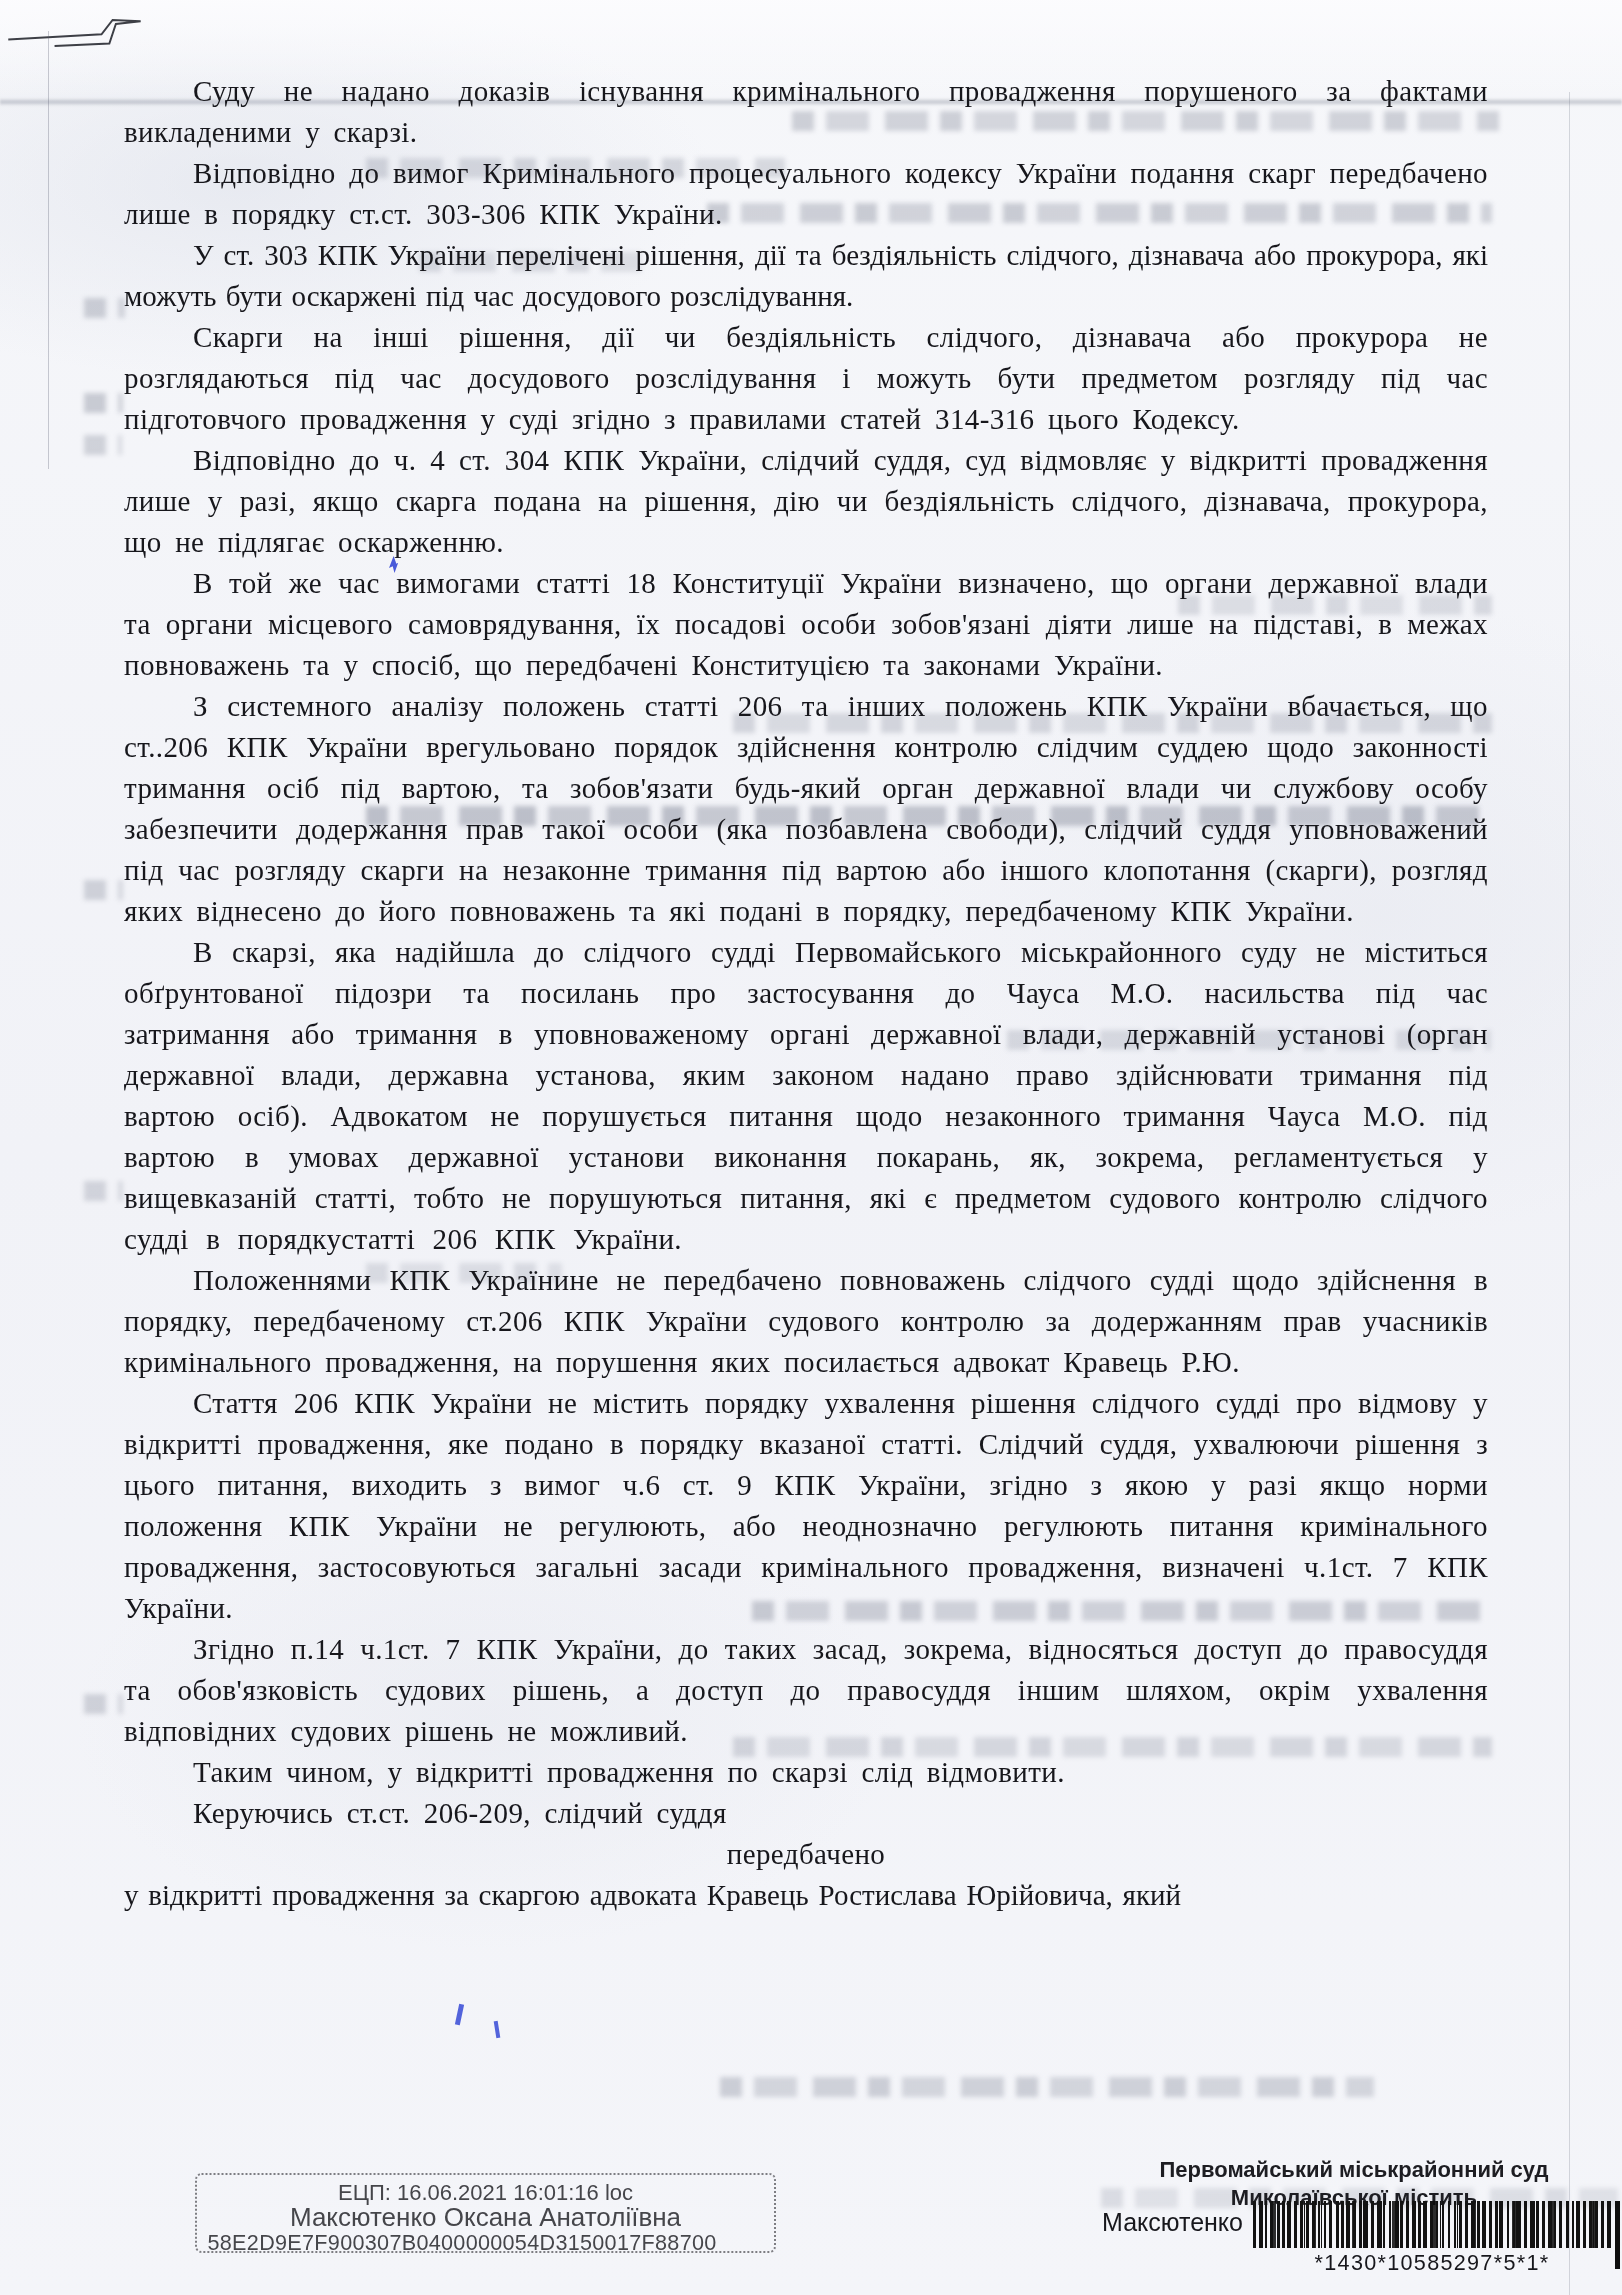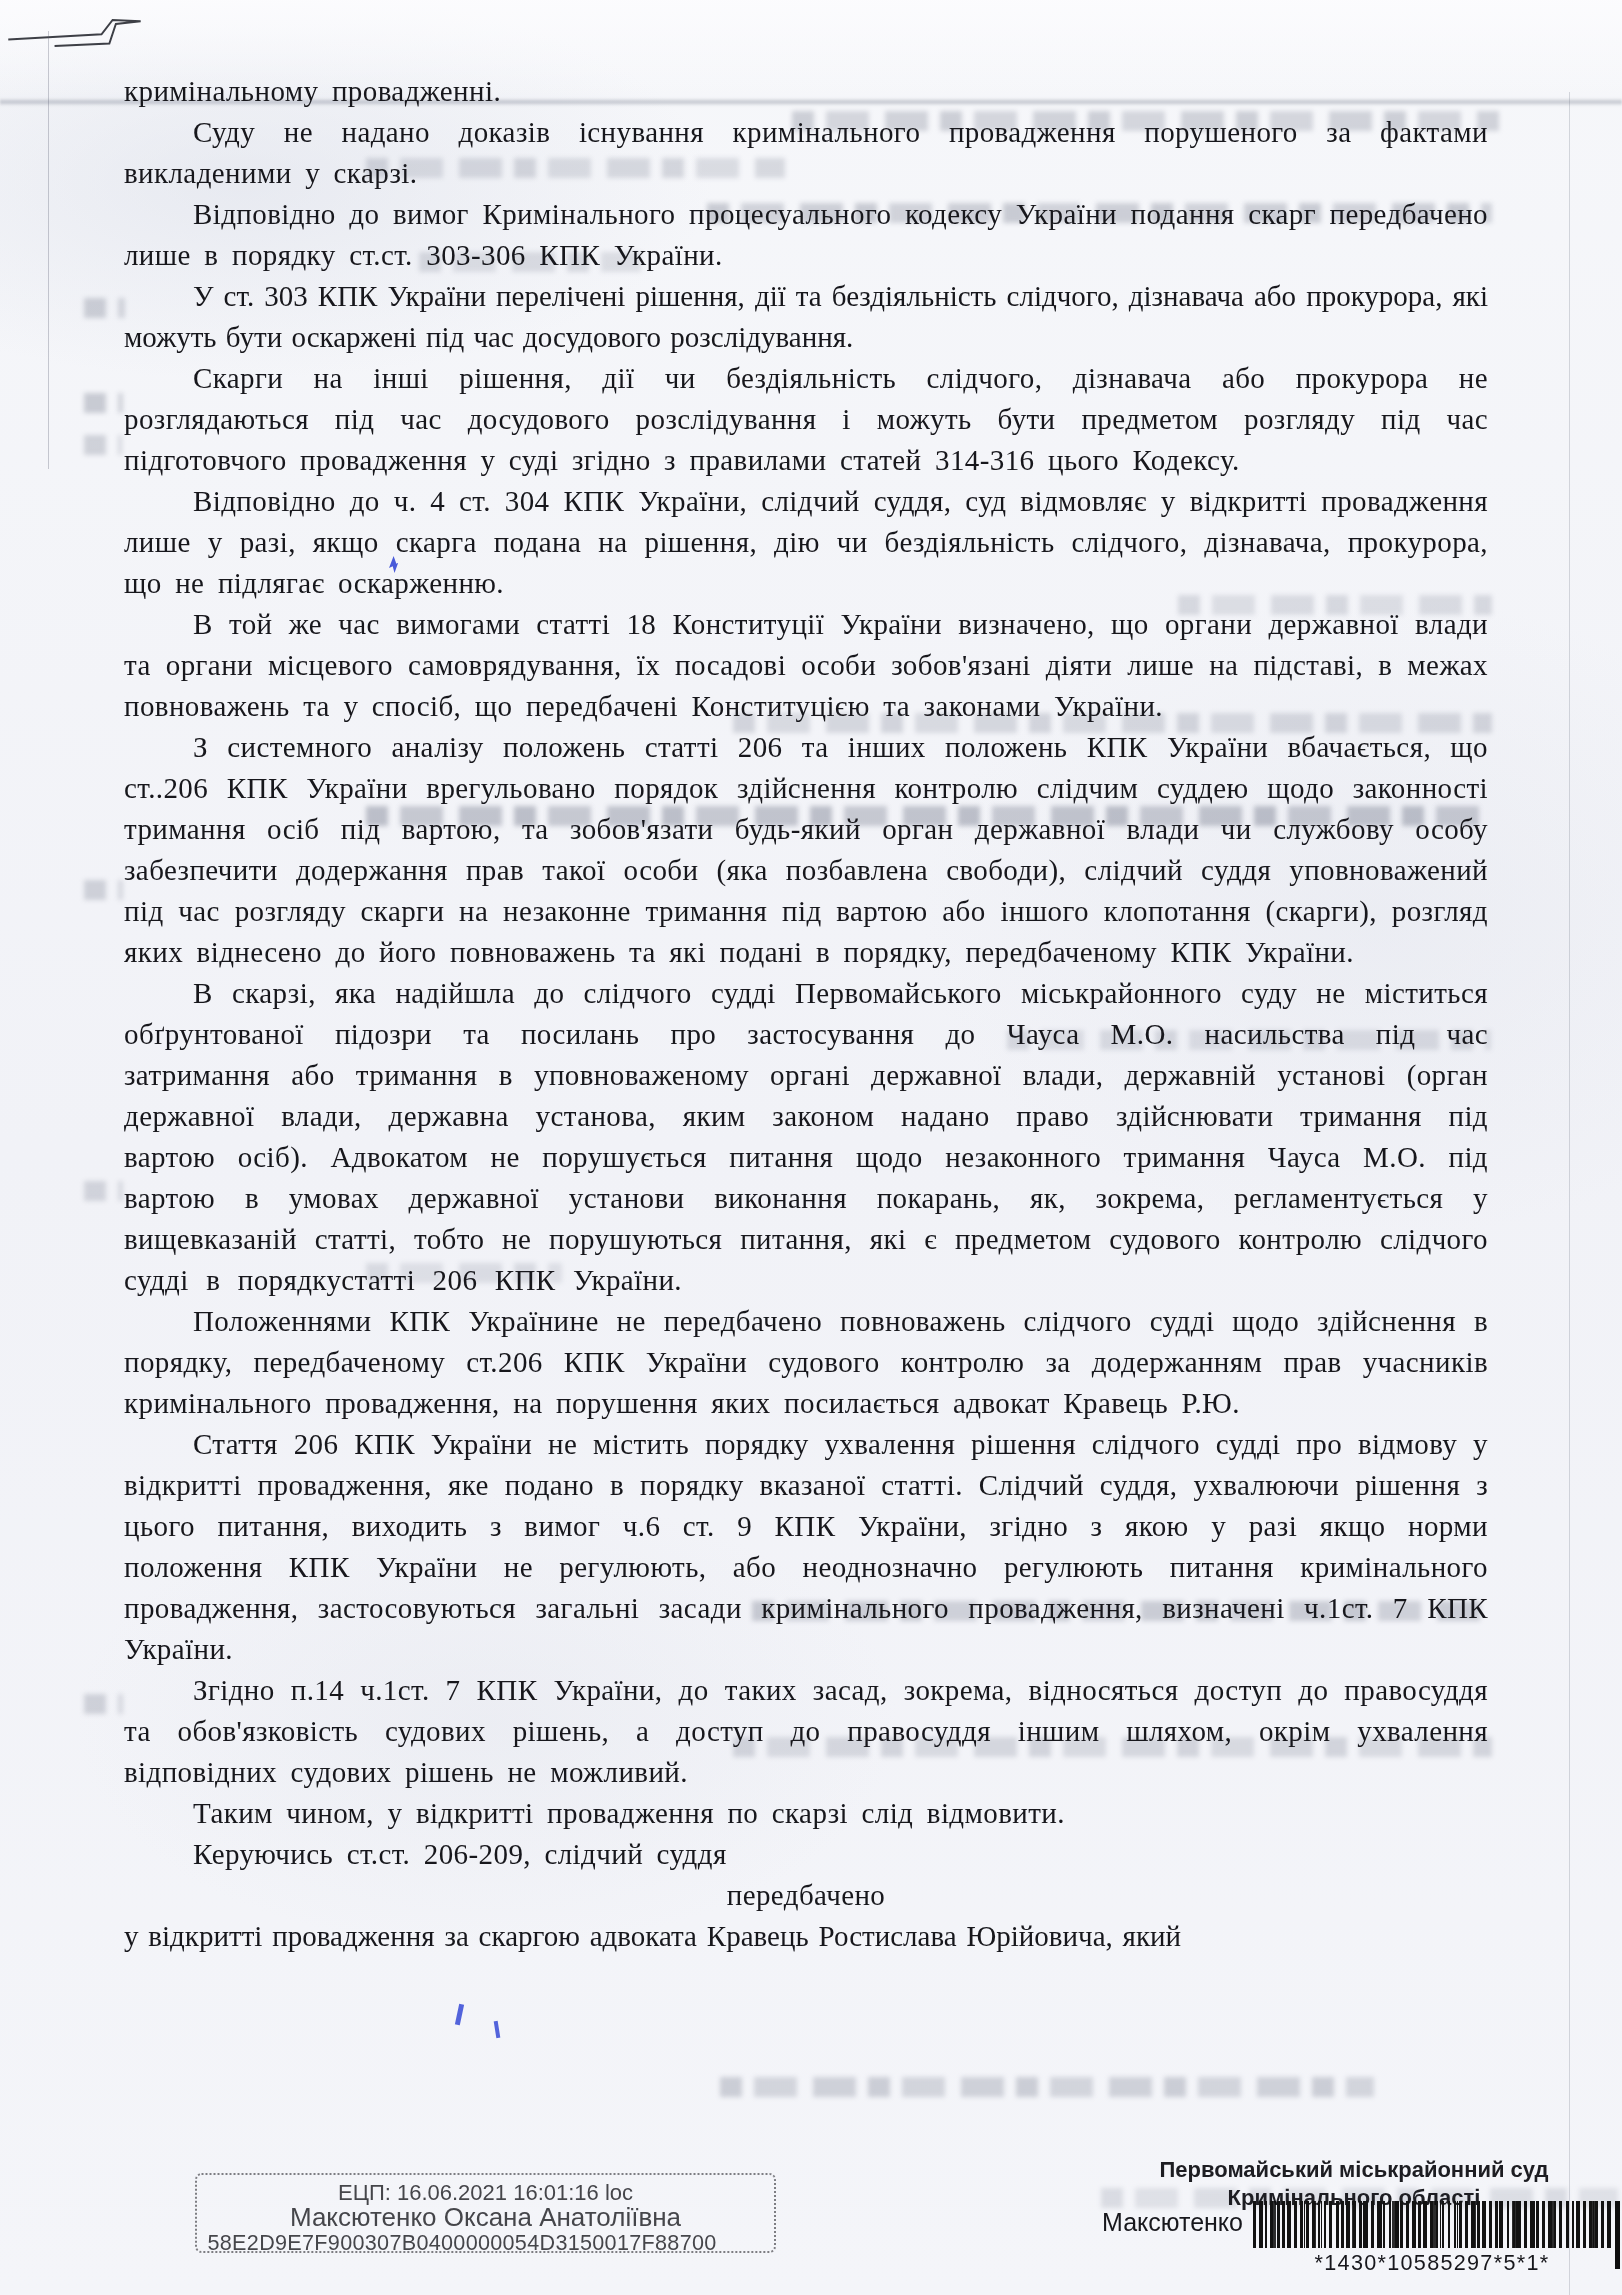--- a/index.html
+++ b/index.html
@@ -135,21 +135,20 @@
   <div class="ghost g16"></div>
   <div class="ghost g17"></div>
   <div class="ghost g18"></div>
   <div class="ghost g19"></div>
 
   <div class="blue-mark bm1"></div>
   <div class="blue-mark bm2"></div>
   <div class="blue-mark bm3"></div>
 
   <div class="doc-text">
-    <p class="cont">кримінальному провадженні.</p>
     <p>Суду не надано доказів існування кримінального провадження порушеного за фактами викладеними у скарзі.</p>
     <p>Відповідно до вимог Кримінального процесуального кодексу України подання скарг передбачено лише в порядку ст.ст. 303-306 КПК України.</p>
     <p class="tight">У ст. 303 КПК України перелічені рішення, дії та бездіяльність слідчого, дізнавача або прокурора, які можуть бути оскаржені під час досудового розслідування.</p>
     <p>Скарги на інші рішення, дії чи бездіяльність слідчого, дізнавача або прокурора не розглядаються під час досудового розслідування і можуть бути предметом розгляду під час підготовчого провадження у суді згідно з правилами статей 314-316 цього Кодексу.</p>
     <p>Відповідно до ч. 4 ст. 304 КПК України, слідчий суддя, суд відмовляє у відкритті провадження лише у разі, якщо скарга подана на рішення, дію чи бездіяльність слідчого, дізнавача, прокурора, що не підлягає оскарженню.</p>
     <p>В той же час вимогами статті 18 Конституції України визначено, що органи державної влади та органи місцевого самоврядування, їх посадові особи зобов'язані діяти лише на підставі, в межах повноважень та у спосіб, що передбачені Конституцією та законами України.</p>
     <p>З системного аналізу положень статті 206 та інших положень КПК України вбачається, що ст..206 КПК України врегульовано порядок здійснення контролю слідчим суддею щодо законності тримання осіб під вартою, та зобов'язати будь-який орган державної влади чи службову особу забезпечити додержання прав такої особи (яка позбавлена свободи), слідчий суддя уповноважений під час розгляду скарги на незаконне тримання під вартою або іншого клопотання (скарги), розгляд яких віднесено до його повноважень та які подані в порядку, передбаченому КПК України.</p>
     <p class="loose">В скарзі, яка надійшла до слідчого судді Первомайського міськрайонного суду не міститься обґрунтованої підозри та посилань про застосування до Чауса М.О. насильства під час затримання або тримання в уповноваженому органі державної влади, державній установі (орган державної влади, державна установа, яким законом надано право здійснювати тримання під вартою осіб). Адвокатом не порушується питання щодо незаконного тримання Чауса М.О.  під вартою в умовах державної установи виконання покарань, як, зокрема, регламентується у вищевказаній статті, тобто не порушуються питання, які є предметом судового контролю слідчого судді в порядкустатті 206 КПК України.</p>
     <p>Положеннями КПК Українине не передбачено повноважень слідчого судді щодо здійснення в порядку, передбаченому ст.206 КПК України судового контролю за додержанням прав учасників кримінального провадження, на порушення яких посилається адвокат Кравець Р.Ю.</p>
     <p>Стаття 206 КПК України не містить порядку ухвалення рішення слідчого судді про відмову у відкритті провадження, яке подано в порядку вказаної статті. Слідчий суддя, ухвалюючи рішення з цього питання, виходить з вимог ч.6 ст. 9 КПК України, згідно з якою у разі якщо норми положення КПК України не регулюють, або неоднозначно регулюють питання кримінального провадження, застосовуються загальні засади кримінального провадження, визначені ч.1ст. 7 КПК України.</p>
@@ -161,21 +160,21 @@
   </div>
 
   <div class="stamp">
     <div class="s1">ЕЦП: 16.06.2021 16:01:16 loc</div>
     <div class="s2">Максютенко Оксана Анатоліївна</div>
     <div class="s3">58E2D9E7F900307B0400000054D3150017F88700</div>
   </div>
 
   <div class="court-block">
     <div>Первомайський міськрайонний суд</div>
-    <div>Кримінального області</div>
+    <div>Миколаївської містить</div>
   </div>
 
   <div class="signer">Максютенко</div>
   <div class="barcode"></div>
   <div class="barcode-caption">*1430*10585297*5*1*</div>
 
 </div>
 
 
 </body></html>

